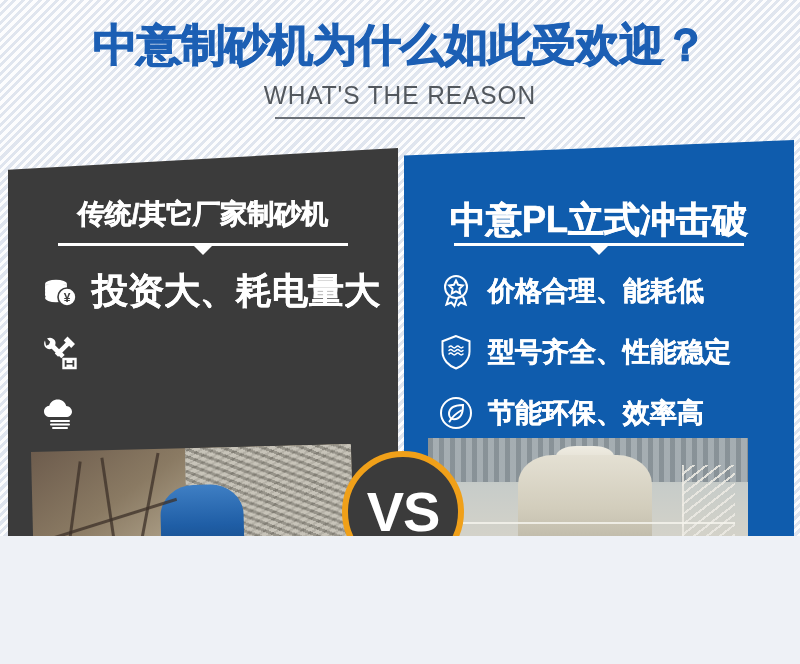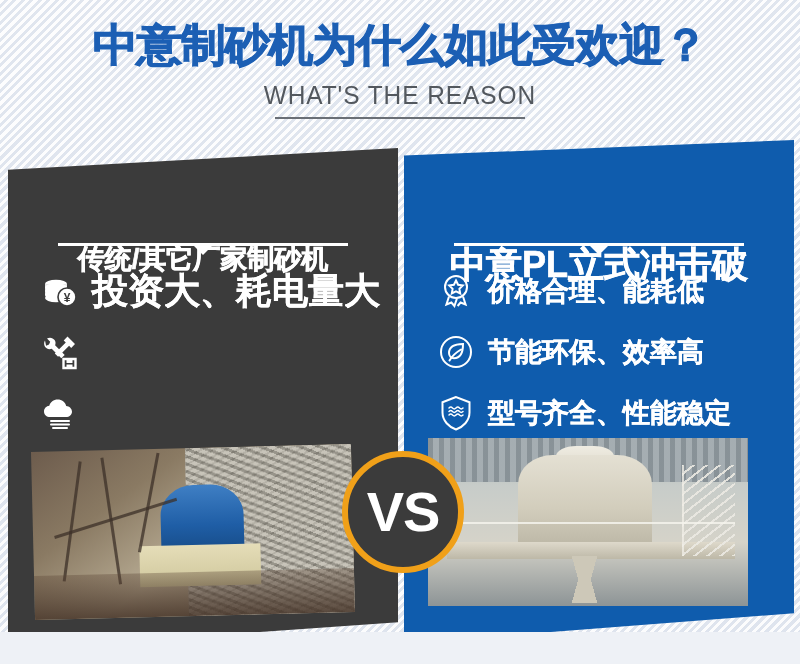--- a/index.html
+++ b/index.html
@@ -11,21 +11,21 @@
     height: 664px;
     overflow: hidden;
     font-family: "Liberation Sans", sans-serif;
     background: #eef1f6;
   }
 
   
   #page {
     position: relative;
     width: 800px;
-    height: 632px;
+    height: 536px;
     background:
       repeating-linear-gradient(135deg,
         rgba(255,255,255,0.85) 0px,
         rgba(255,255,255,0.85) 3px,
         rgba(221,227,237,0.85) 3px,
         rgba(221,227,237,0.85) 6px),
       linear-gradient(#f2f4f8, #e8ecf3);
     overflow: hidden;
   }
 
@@ -103,21 +103,20 @@
     position: absolute;
     left: 0;
     width: 390px;
     text-align: center;
     color: #ffffff;
     font-weight: bold;
     font-size: 28px;
     letter-spacing: 0px;
     -webkit-text-stroke: 0.7px #ffffff;
     white-space: nowrap;
-    margin-top: 45px;
   }
   #panel-left .panel-title { top: 48px; font-size: 27px; }
   #panel-right .panel-title { top: 56px; font-size: 36px; }
 
   .title-rule {
     position: absolute;
     left: 50px;
     width: 290px;
     height: 3px;
     background: #ffffff;
@@ -433,40 +432,40 @@
                 <path d="M27 25.5l2.6 8-5-2-3 3.5"></path>
               </g>
             </svg>
           </span>
           <span class="feature-text">价格合理、能耗低</span>
         </li>
 
         <li class="feature-item">
           <span class="feature-icon">
             <svg width="40" height="40" viewBox="0 0 40 40">
-              <circle cx="20" cy="20" r="15" fill="none" stroke="#ffffff" stroke-width="2"></circle>
-              <path d="M27 12c-8 0-14 2.5-14 9 0 3 2.2 5.2 5 5.2 6.5 0 9-6.2 9-14.2z" fill="none" stroke="#ffffff" stroke-width="2"></path>
-              <path d="M13.5 28.5C16 24 20 20.5 25 17.5" fill="none" stroke="#ffffff" stroke-width="2" stroke-linecap="round"></path>
-            </svg>
-          </span>
-          <span class="feature-text">节能环保、效率高</span>
-        </li>
-
-        <li class="feature-item">
-          <span class="feature-icon">
-            <svg width="40" height="40" viewBox="0 0 40 40">
               <path d="M20 4L6.5 9.2v10.4C6.5 28 13 34 20 36.5 27 34 33.5 28 33.5 19.6V9.2z" fill="none" stroke="#ffffff" stroke-width="2"></path>
               <g stroke="#ffffff" stroke-width="1.5" fill="none" stroke-linecap="round">
                 <path d="M13 15q1.8-1.8 3.5 0 1.8 1.8 3.5 0 1.8-1.8 3.5 0 1.8 1.8 3.5 0"></path>
                 <path d="M13 18.5q1.8-1.8 3.5 0 1.8 1.8 3.5 0 1.8-1.8 3.5 0 1.8 1.8 3.5 0"></path>
                 <path d="M13 22q1.8-1.8 3.5 0 1.8 1.8 3.5 0 1.8-1.8 3.5 0 1.8 1.8 3.5 0"></path>
               </g>
             </svg>
           </span>
           <span class="feature-text">型号齐全、性能稳定</span>
+        </li>
+
+        <li class="feature-item">
+          <span class="feature-icon">
+            <svg width="40" height="40" viewBox="0 0 40 40">
+              <circle cx="20" cy="20" r="15" fill="none" stroke="#ffffff" stroke-width="2"></circle>
+              <path d="M27 12c-8 0-14 2.5-14 9 0 3 2.2 5.2 5 5.2 6.5 0 9-6.2 9-14.2z" fill="none" stroke="#ffffff" stroke-width="2"></path>
+              <path d="M13.5 28.5C16 24 20 20.5 25 17.5" fill="none" stroke="#ffffff" stroke-width="2" stroke-linecap="round"></path>
+            </svg>
+          </span>
+          <span class="feature-text">节能环保、效率高</span>
         </li>
 
       </ul>
 
       <div class="photo" id="photo-right" style="left:24px; top:298px; transform:rotate(0deg);">
         <div class="photo-scene">
           <div class="factory-roof"></div>
           <div class="crusher-top"></div>
           <div class="crusher-body"></div>
           <div class="crusher-frame"></div>

